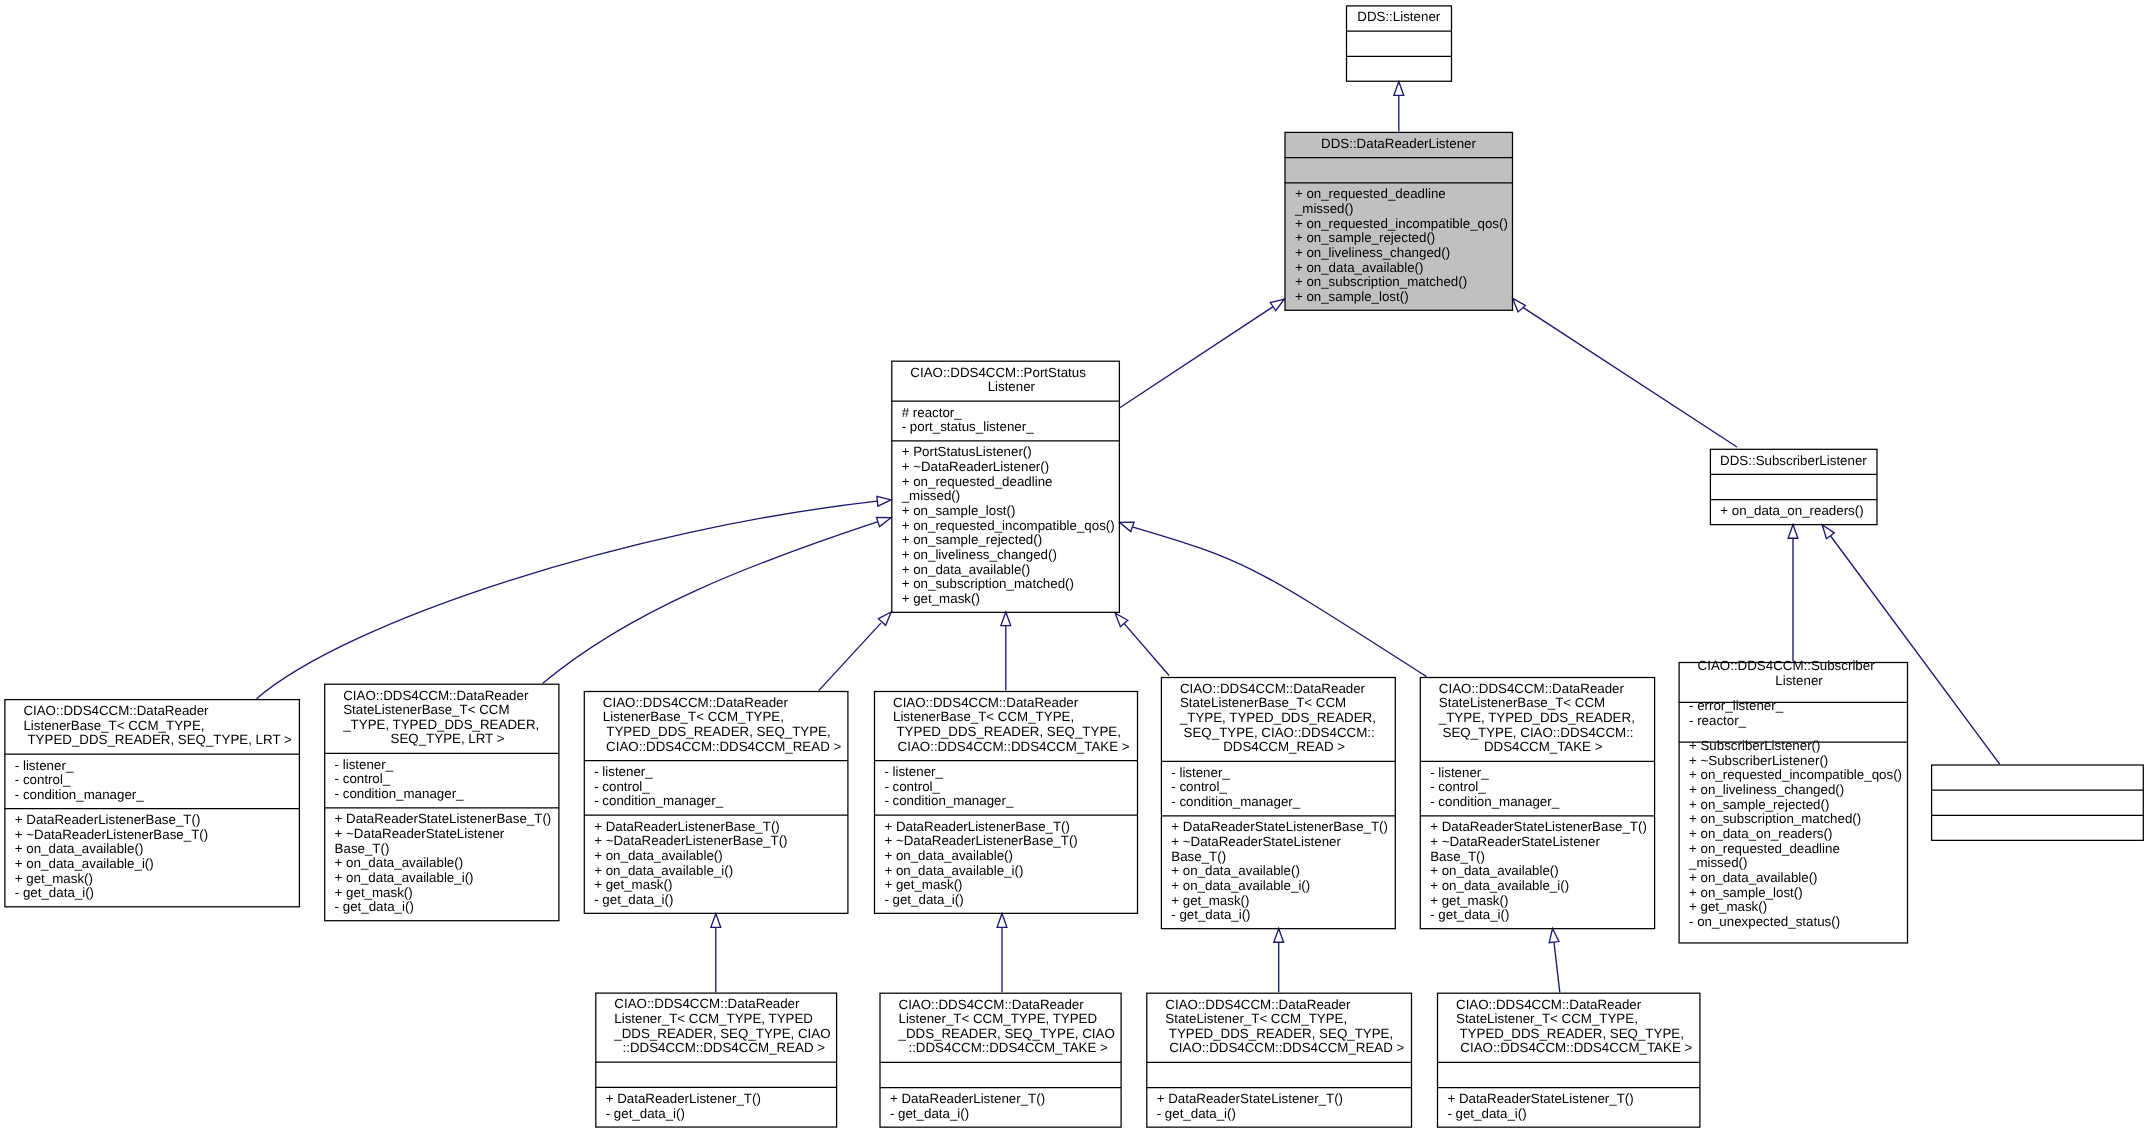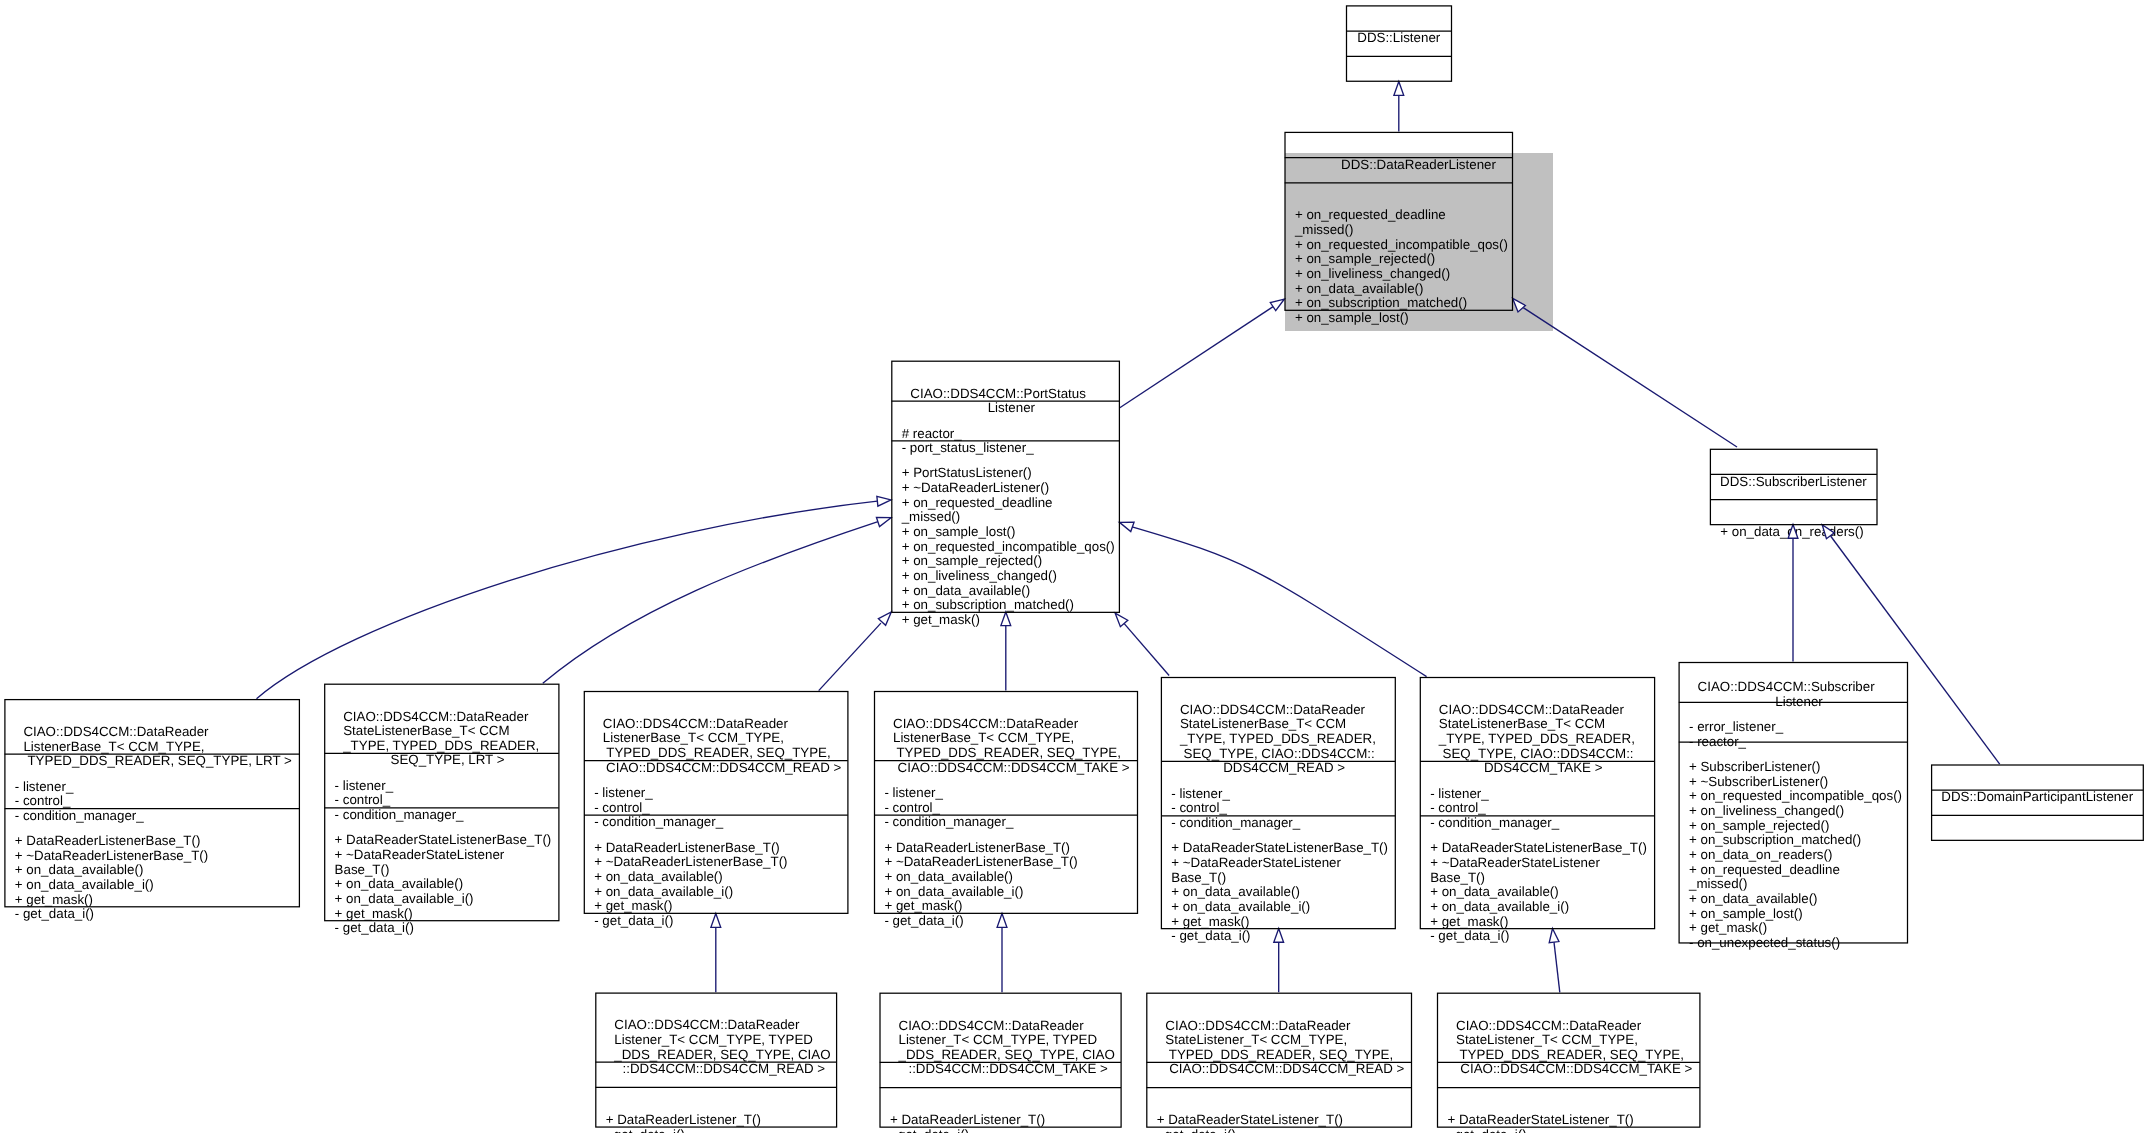--- a/index.html
+++ b/index.html
@@ -2,21 +2,21 @@
 <html><head>
 <meta charset="utf-8">
 <title>DDS4CCM listener inheritance diagram</title>
 <style>
   html,body{margin:0;padding:0;background:#ffffff;-webkit-font-smoothing:antialiased;}
   #diagram-canvas{position:relative;width:2149px;height:1133px;background:#ffffff;overflow:hidden;
       font-family:"Liberation Sans", sans-serif;font-size:13.33px;color:#000;
       -webkit-font-smoothing:antialiased;text-rendering:geometricPrecision;}
   svg#edge-layer{position:absolute;left:0;top:0;width:2149px;height:1133px;pointer-events:none;z-index:4;}
   svg#frame-layer{position:absolute;left:0;top:0;width:2149px;height:1133px;pointer-events:none;z-index:5;}
-  .uml-node{position:absolute;box-sizing:border-box;border:1px solid transparent;background:#fff;z-index:2;margin-top:21px;}
+  .uml-node{position:absolute;box-sizing:border-box;border:1px solid transparent;background:#fff;z-index:2;}
   .uml-node.is-filled{background:#c0c0c0;}
   .uml-section{box-sizing:content-box;padding:4.25px 0 6.45px;position:relative;}
   .uml-line{line-height:14.65px;height:14.65px;white-space:pre;padding-left:9.4px;}
   .uml-section.sec-title .uml-line{text-align:center;padding-left:0;}
   .uml-section.sec-title.left-title .uml-line{text-align:left;padding-left:18px;}
   .uml-section.sec-title.left-title .uml-line.ctr{text-align:center;padding-left:12px;}
   .uml-line.blank{visibility:hidden;}
 </style>
 </head>
 <body>
@@ -170,21 +170,21 @@
     <div class="uml-section sec-title">
         <div class="uml-line">DDS::Listener</div>
       </div>
     <div class="uml-section sec-attrs">
         <div class="uml-line blank">&nbsp;</div>
       </div>
     <div class="uml-section sec-methods">
         <div class="uml-line blank">&nbsp;</div>
       </div>
   </div>
-    <div class="uml-node is-filled" style="left: 1284.5px; top: 131.5px; width: 268px; height: 178.5px;">
+    <div class="uml-node is-filled" style="left: 1284.5px; top: 131.5px; width: 228px; height: 178.5px;">
     <div class="uml-section sec-title">
         <div class="uml-line">DDS::DataReaderListener</div>
       </div>
     <div class="uml-section sec-attrs">
         <div class="uml-line blank">&nbsp;</div>
       </div>
     <div class="uml-section sec-methods">
         <div class="uml-line">+ on_requested_deadline</div>
         <div class="uml-line">_missed()</div>
         <div class="uml-line">+ on_requested_incompatible_qos()</div>
@@ -377,31 +377,20 @@
         <div class="uml-line">+ on_subscription_matched()</div>
         <div class="uml-line">+ on_data_on_readers()</div>
         <div class="uml-line">+ on_requested_deadline</div>
         <div class="uml-line">_missed()</div>
         <div class="uml-line">+ on_data_available()</div>
         <div class="uml-line">+ on_sample_lost()</div>
         <div class="uml-line">+ get_mask()</div>
         <div class="uml-line">- on_unexpected_status()</div>
       </div>
   </div>
-    <div class="uml-node" style="left: 1931.1px; top: 764.1px; width: 212.2px; height: 75.95px;">
-    <div class="uml-section sec-title">
-        <div class="uml-line">DDS::DomainParticipantListener</div>
-      </div>
-    <div class="uml-section sec-attrs">
-        <div class="uml-line blank">&nbsp;</div>
-      </div>
-    <div class="uml-section sec-methods">
-        <div class="uml-line blank">&nbsp;</div>
-      </div>
-  </div>
     <div class="uml-node" style="left: 595.3px; top: 992.2px; width: 241.3px; height: 134.55px;">
     <div class="uml-section sec-title left-title">
         <div class="uml-line">CIAO::DDS4CCM::DataReader</div>
         <div class="uml-line">Listener_T&lt; CCM_TYPE, TYPED</div>
         <div class="uml-line">_DDS_READER, SEQ_TYPE, CIAO</div>
         <div class="uml-line ctr"> ::DDS4CCM::DDS4CCM_READ &gt;</div>
       </div>
     <div class="uml-section sec-attrs">
         <div class="uml-line blank">&nbsp;</div>
       </div>

